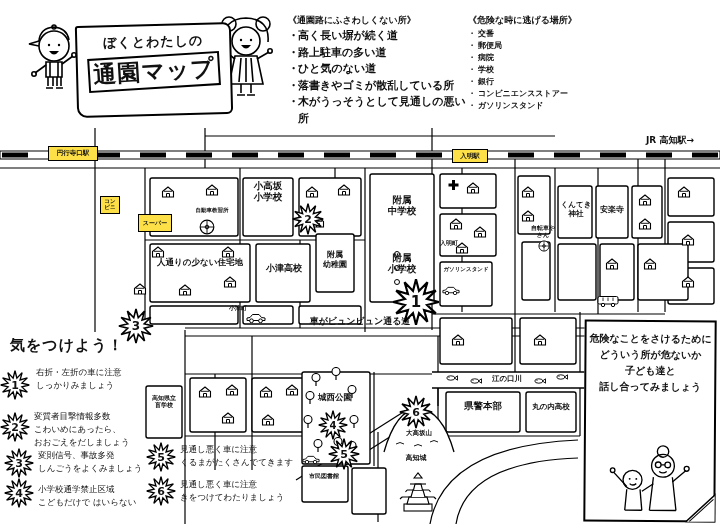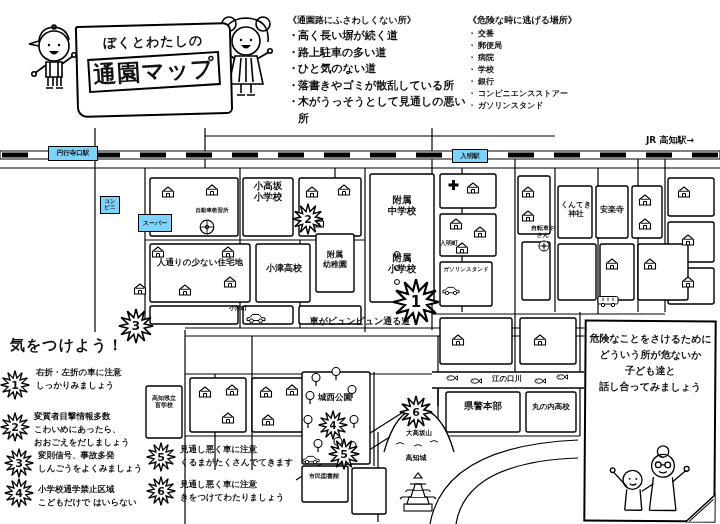--- a/index.html
+++ b/index.html
@@ -2,36 +2,36 @@
 <html><head>
 <meta charset="utf-8">
 <style>
   html,body{margin:0;padding:0;background:#e8e8e8}
   .page{position:relative;width:720px;height:524px;background:#fff;overflow:hidden;
         font-family:"DejaVu Sans","Liberation Sans",sans-serif;color:#111}
   svg.mapcanvas{position:absolute;left:0;top:0;z-index:1}
   
   .lbl{position:absolute;z-index:3;transform:translateX(-50%);text-align:center;font-weight:bold;
        white-space:pre-line;line-height:1.2;pointer-events:none}
-  .boxlbl{position:absolute;z-index:3;background:#7dd3fc;border:1.5px solid #000;font-weight:bold;
+  .boxlbl{position:absolute;z-index:3;background:#fde047;border:1.5px solid #000;font-weight:bold;
        display:flex;align-items:center;justify-content:center;text-align:center;white-space:pre-line;line-height:1.05}
   
   .burst{position:absolute;z-index:4}
   .burst svg{display:block;width:100%;height:100%}
   .bn{position:absolute;inset:0;display:flex;align-items:center;justify-content:center;font-weight:900}
   
   .tlist{position:absolute;z-index:5;font-weight:bold}
   .tlist .hd{font-size:9px;margin-bottom:1px;letter-spacing:0}
   .tlist .li{position:relative;padding-left:10px;line-height:1.5}
   .tlist .li::before{content:"・";position:absolute;left:0}
   .fs85 .li{font-size:11px}
   .fs80 .li{font-size:8px}
   
   .cap{position:absolute;left:10px;top:336px;z-index:5;font-size:15px;font-weight:900;letter-spacing:1px}
-  .ctext{position:absolute;z-index:5;font-size:8.5px;font-weight:bold;white-space:pre-line;line-height:1.55}
+  .ctext{position:absolute;z-index:5;font-size:8.5px;font-weight:normal;white-space:pre-line;line-height:1.55}
   
   .banner{position:absolute;left:24px;top:4px;width:254px;height:114px;z-index:6}
   .kid{position:absolute}
   .scroll{position:absolute;left:52px;top:20px;width:152px;height:88px;border:2px solid #000;background:#fff;
           transform:rotate(-1.5deg);border-radius:3px 8px 6px 10px}
   .t1{font-size:13px;font-weight:bold;text-align:center;margin-top:7px;letter-spacing:1px}
   .t2box{margin:4px auto 0;width:128px;border:2px solid #000;transform:rotate(-2deg);text-align:center;
          font-size:23px;font-weight:900;letter-spacing:1px;line-height:1.3;background:#fff}
   
   .poster{position:absolute;left:584px;top:320px;width:128px;height:198px;border:2.5px solid #000;background:#fff;

